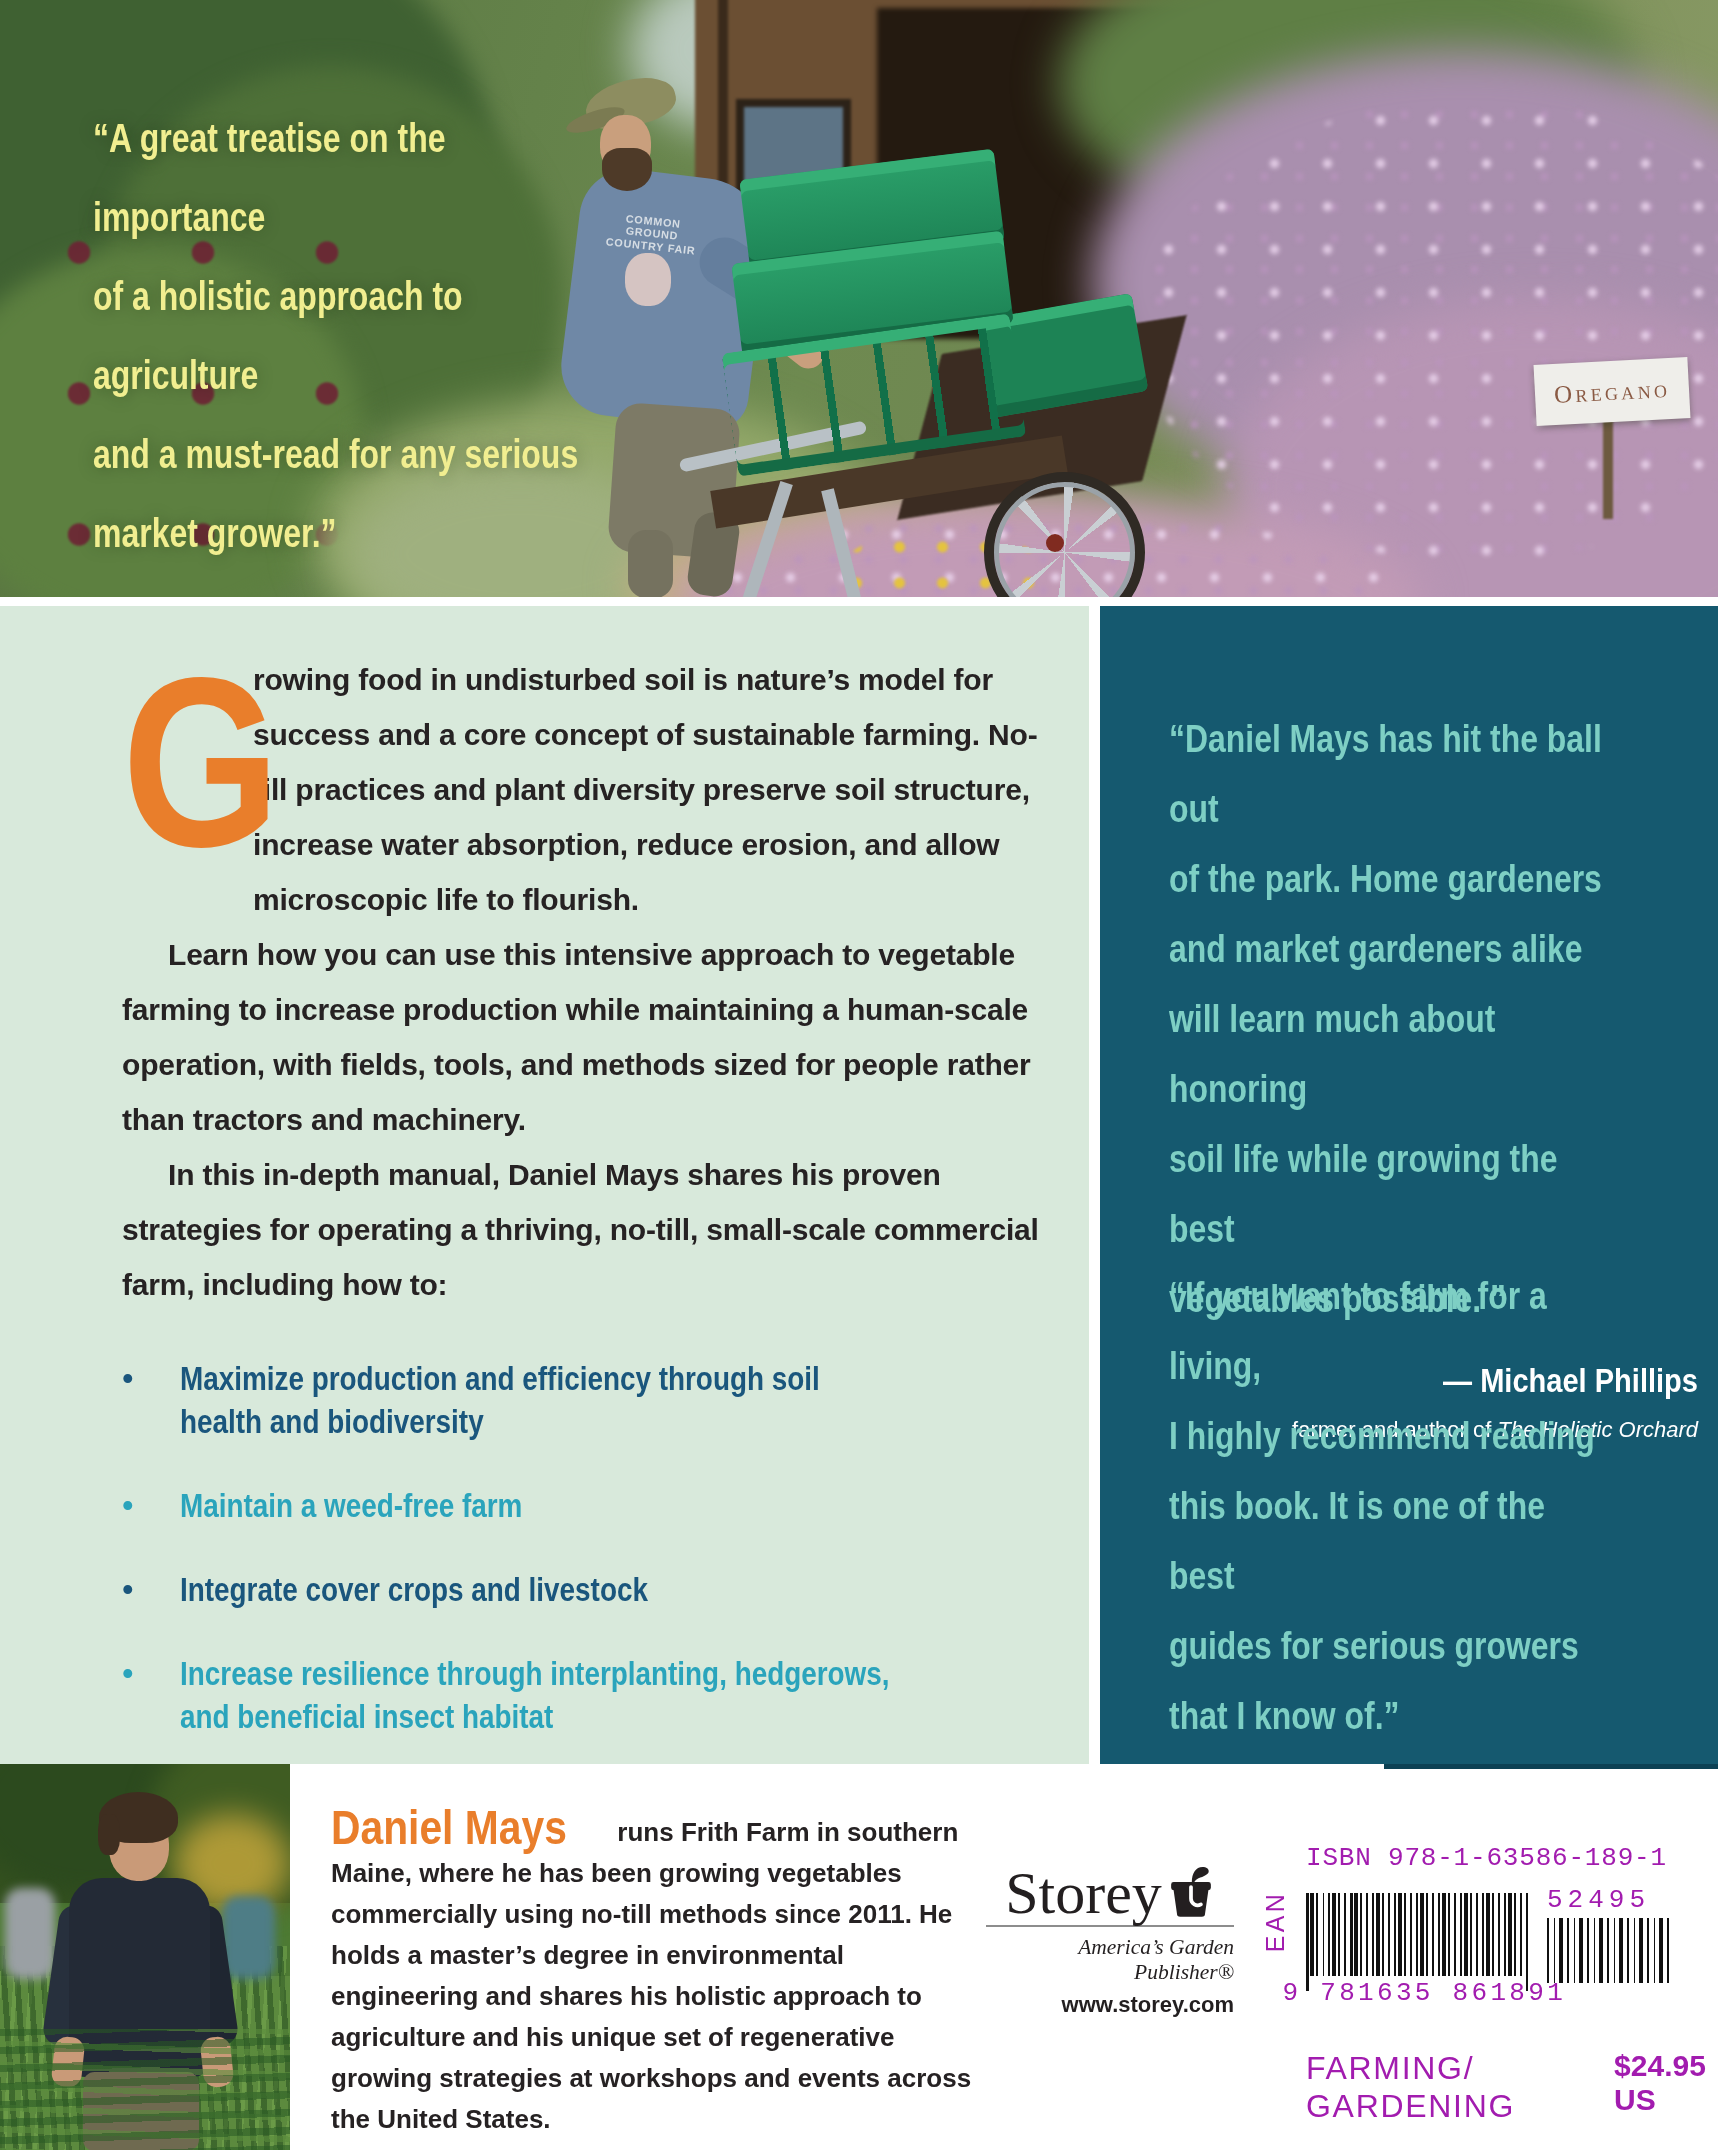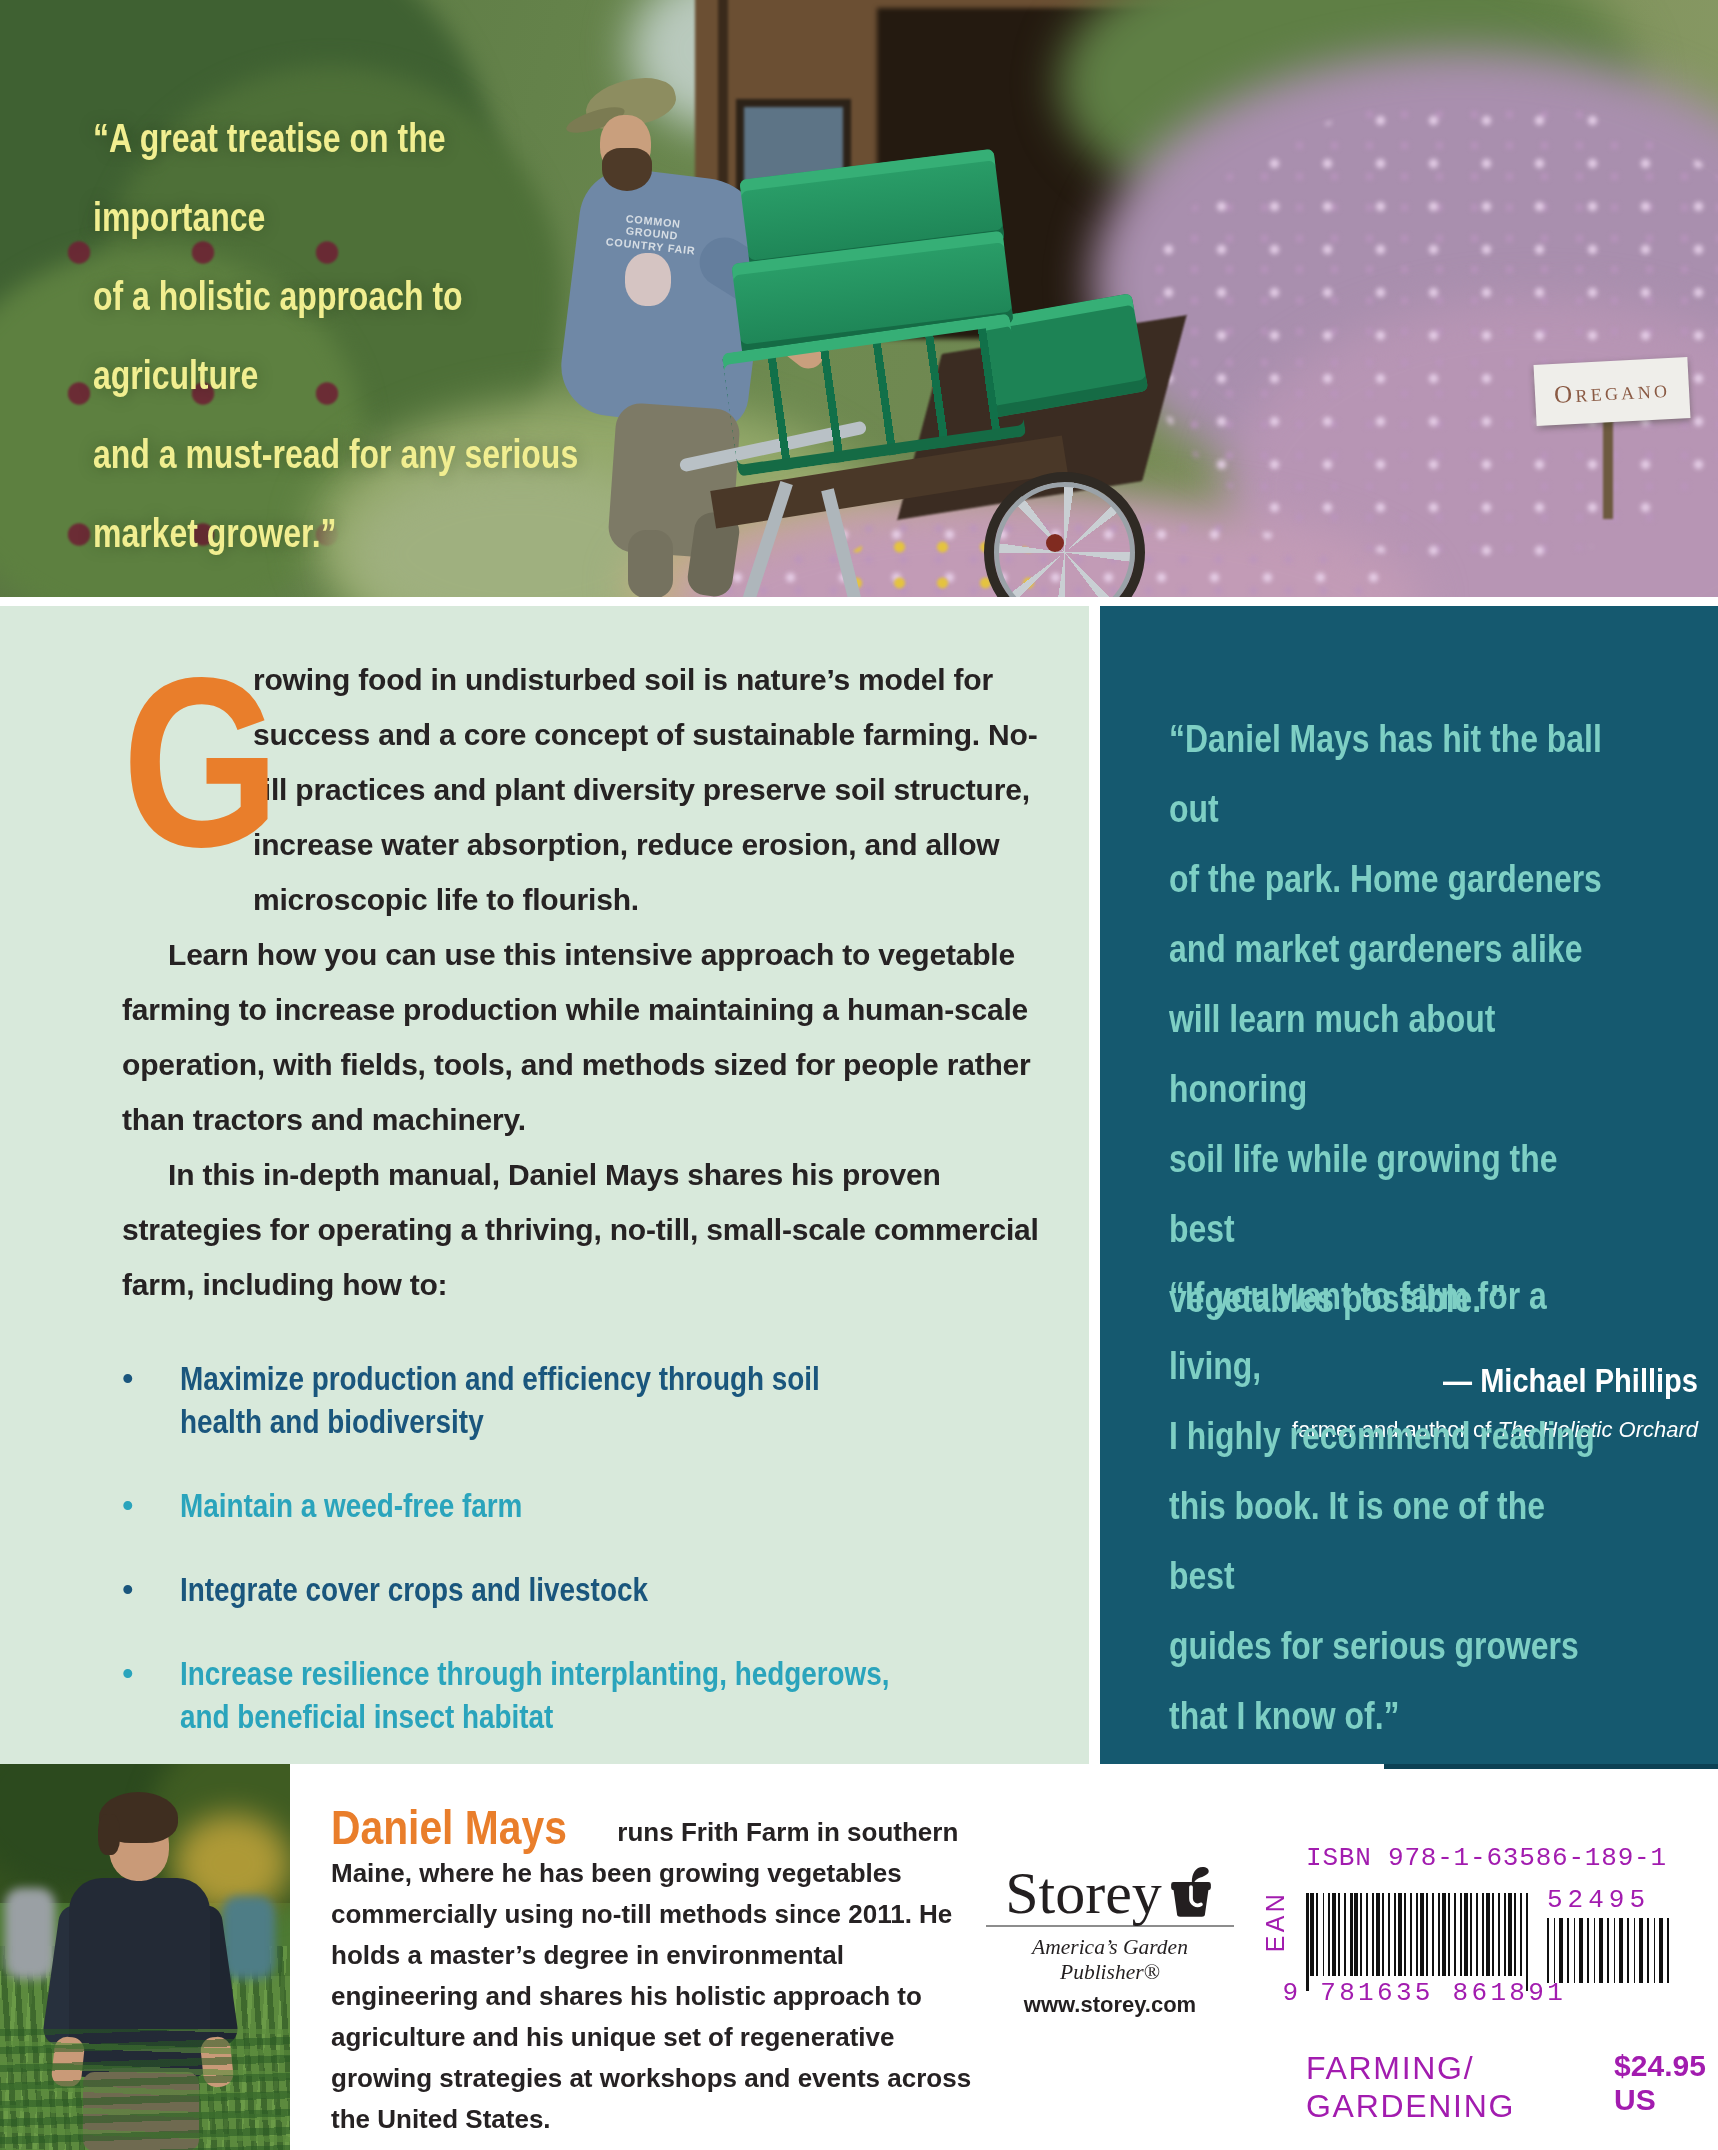--- a/index.html
+++ b/index.html
@@ -138,21 +138,21 @@
   .ap-hand2{left:202px;top:273px;width:30px;height:50px;border-radius:13.2px;background:#c99a78;transform:rotate(-6deg);}
   .ap-pants{left:83px;top:308px;width:116px;height:79px;background:#6f6a50;border-radius:11.6px;}
   .ap-plants{left:0;top:265px;width:290px;height:124px;
       background:repeating-linear-gradient(178deg,rgba(40,90,35,.55) 0 7.4px,transparent 7.4px 18px),
                  repeating-linear-gradient(182deg,rgba(90,140,60,.6) 0 5.8px,transparent 5.8px 21.5px);}
 
   .bio{position:absolute;left:331px;top:43px;width:641px;color:#262223;font-size:26px;font-weight:700;line-height:41px;}
   .bio .author-name{color:#e97e2b;font-size:48px;font-weight:700;letter-spacing:0;display:inline-block;
        transform:scaleX(.85);transform-origin:0 75%;margin-right:1.7px;vertical-align:-3.3px;line-height:41px;}
 
-  .storey{position:absolute;left:986px;top:98px;width:248px;text-align:center;color:#231f20;}
+  .storey{position:absolute;left:986px;top:98px;width:248px;text-align:right;color:#231f20;}
   .storey-row{display:flex;align-items:flex-end;justify-content:center;gap:5px;}
   .storey-word{font-family:"Liberation Serif",serif;font-size:60px;line-height:53px;}
   .storey-rule{margin-top:5px;border-top:2.5px solid #8d8d8d;}
   .storey-tag{margin-top:8.3px;font-family:"Liberation Serif",serif;font-style:italic;font-size:21.5px;}
   .storey-url{margin-top:6.6px;font-size:22px;font-weight:700;}
 
   .barcode-area{position:absolute;left:1266px;top:79px;width:452px;color:#a21caf;}
   .isbn{margin-left:40px;font-family:"Liberation Mono",monospace;font-size:26px;letter-spacing:0.8px;}
   .bars-row{position:relative;margin-top:11.6px;height:124px;}
   .ean-vert{position:absolute;left:-5px;top:6.6px;font-size:25px;letter-spacing:3.3px;writing-mode:vertical-rl;transform:rotate(180deg);font-family:"Liberation Sans",sans-serif;}

